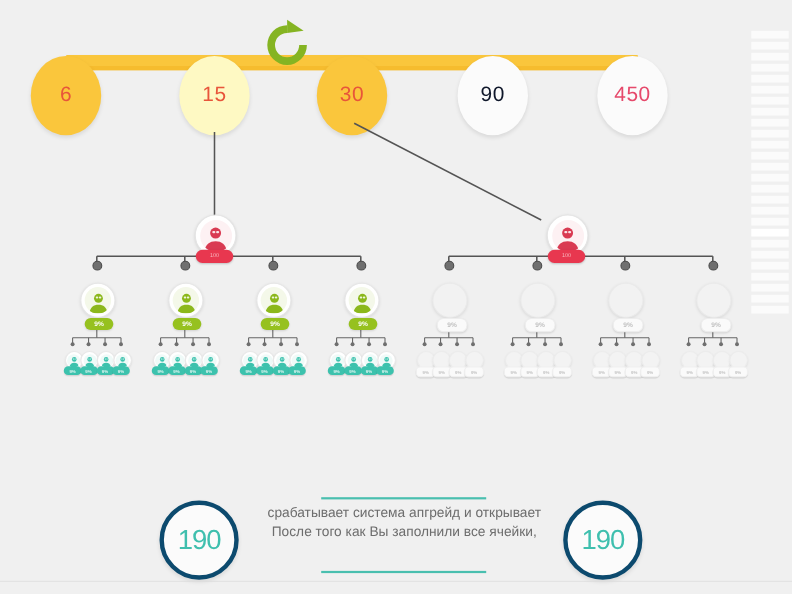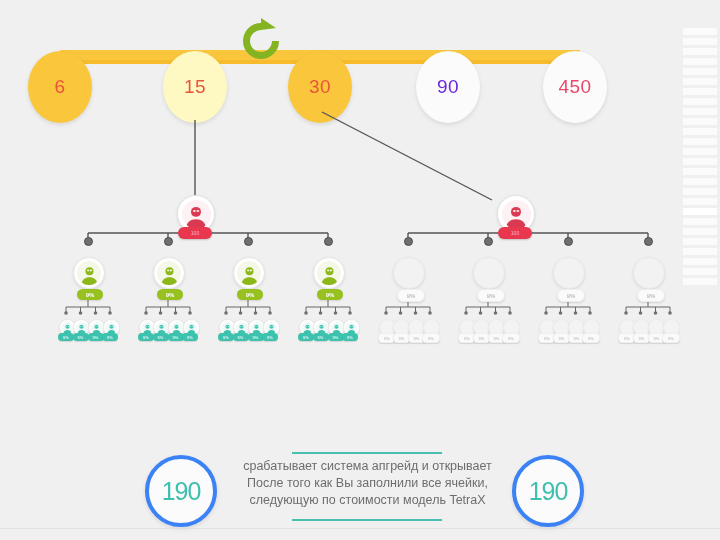--- a/index.html
+++ b/index.html
@@ -109,21 +109,21 @@
   .minipct.grey{background:#fafafa;color:#c6c6c6;border:1px solid #efefef;}
 
   .node-dot{
     position:absolute;width:7px;height:7px;border-radius:50%;
     background:#6f6f6f;border:1px solid #4c4c4c;
   }
 
   
   .badge190{
     position:absolute;width:64px;height:64px;border-radius:50%;
-    background:#fbfbfb;border:4px solid #3b82f6;
+    background:#fbfbfb;border:4px solid #0c4a6e;
     box-shadow:0 2px 4px rgba(0,0,0,.10);
     display:flex;align-items:center;justify-content:center;
     color:#3fbfae;font-size:25px;letter-spacing:-1px;
   }
   .footer-text{
     position:absolute;left:225px;top:458px;width:285px;
     text-align:center;color:#6d6d6d;font-size:12.5px;line-height:17px;
   }
   .rule{position:absolute;height:2px;background:#49bfaf;width:150px;left:292px;}
 
@@ -150,21 +150,21 @@
   <div id="ovals">
       <div class="oval filled" style="left: 28px; top: 51px; background: rgb(250, 198, 60); color: rgb(232, 85, 58);">
         <span>6</span>
       </div>
       <div class="oval filled" style="left: 163px; top: 51px; background: #fef9c3; color: rgb(232, 85, 58);">
         <span>15</span>
       </div>
       <div class="oval filled" style="left: 288px; top: 51px; background: rgb(250, 198, 60); color: rgb(232, 85, 58);">
         <span>30</span>
       </div>
-      <div class="oval empty" style="left: 416px; top: 51px; background: rgb(251, 251, 251); color: #6d28d9;">
+      <div class="oval empty" style="left: 416px; top: 51px; background: rgb(251, 251, 251); color: #0f172a;">
         <span>90</span>
       </div>
       <div class="oval empty" style="left: 543px; top: 51px; background: rgb(251, 251, 251); color: rgb(230, 73, 107);">
         <span>450</span>
       </div>
     </div>
 
   <svg width="720" height="540" style="position:absolute;left:0;top:0;pointer-events:none;">
     <line x1="195" y1="120" x2="195" y2="200" stroke="#545454" stroke-width="1.4"></line>
     <line x1="322" y1="112" x2="492" y2="200" stroke="#545454" stroke-width="1.4"></line>
@@ -685,21 +685,20 @@
 
   <div class="rule" style="top:452px;"></div>
   <div class="rule" style="top:519px;"></div>
 
   <div class="badge190" style="left:145px;top:455px;">190</div>
   <div class="badge190" style="left:512px;top:455px;">190</div>
 
   <div class="footer-text">
     <div>срабатывает система апгрейд и открывает</div>
     <div>После того как Вы заполнили все ячейки,</div>
-    <div>следующую по стоимости модель TetraX</div>
   </div>
 
   <div class="side-ticks" id="side-ticks">
       <i class=""></i>
       <i class=""></i>
       <i class=""></i>
       <i class=""></i>
       <i class=""></i>
       <i class=""></i>
       <i class=""></i>

